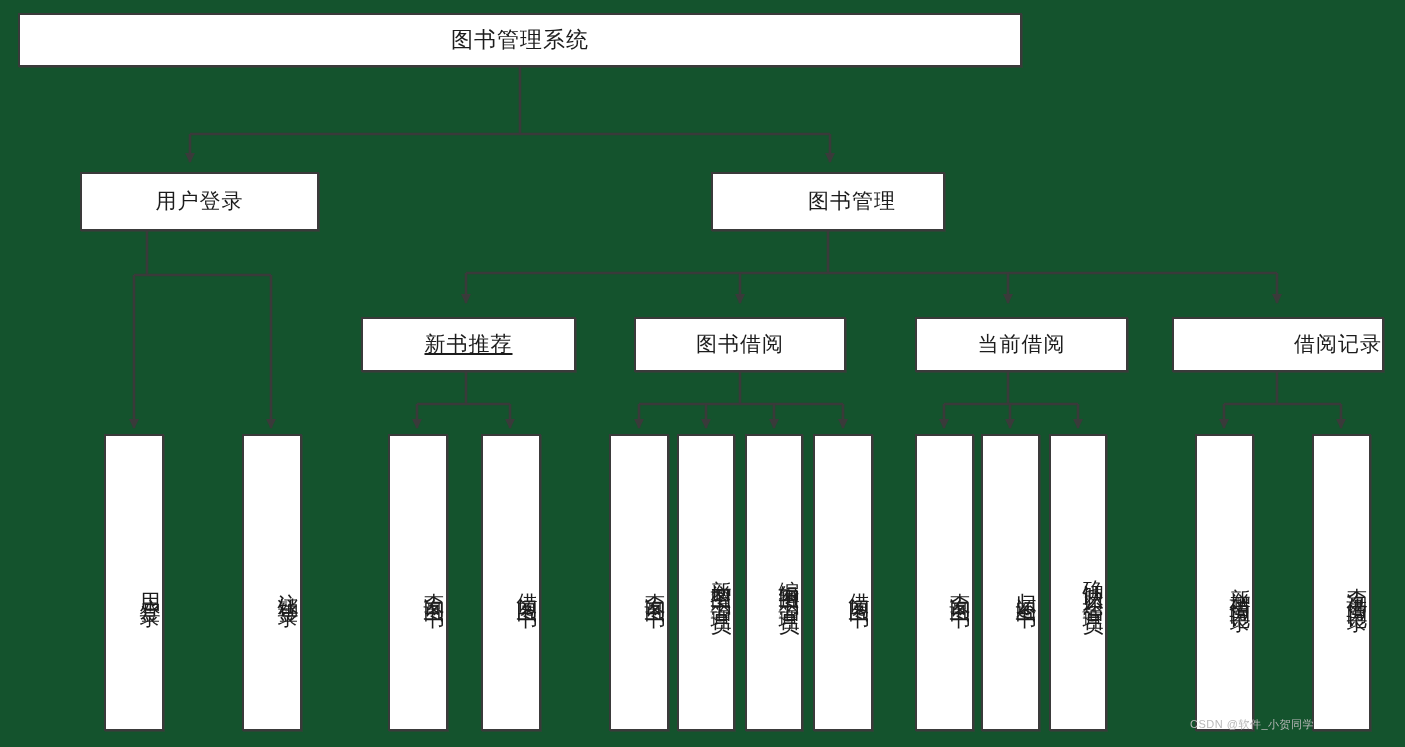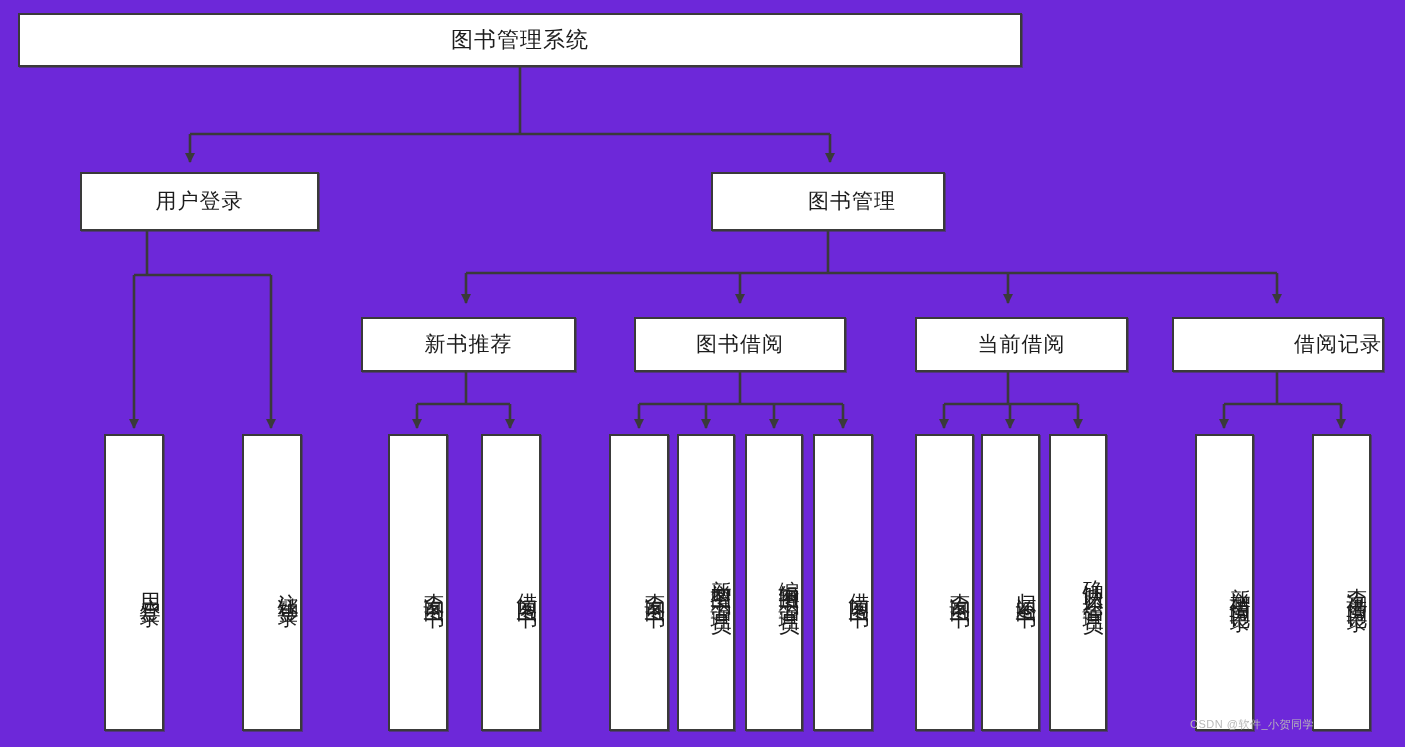--- a/index.html
+++ b/index.html
@@ -8,21 +8,21 @@
     padding: 0;
     background: #ffffff;
   }
   body {
     font-family: "Liberation Sans", "DejaVu Sans", sans-serif;
   }
   #canvas {
     position: relative;
     width: 1405px;
     height: 747px;
-    background: #6d28d9;
+    background: #14532d;
     overflow: hidden;
   }
   #edges {
     position: absolute;
     left: 0;
     top: 0;
     width: 1405px;
     height: 747px;
     pointer-events: none;
   }
@@ -130,21 +130,21 @@
   </div>
 
   <div class="node horiz" style="left:80px; top:172px; width:239px; height:59px;">
     <span>用户登录</span>
   </div>
 
   <div class="node horiz" style="left:711px; top:172px; width:234px; height:59px;padding-left:48px;">
     <span>图书管理</span>
   </div>
 
-  <div class="node horiz" style="left:361px; top:317px; width:215px; height:55px;">
+  <div class="node horiz" style="left:361px; top:317px; width:215px; height:55px;text-decoration:underline;">
     <span>新书推荐</span>
   </div>
 
   <div class="node horiz" style="left:634px; top:317px; width:212px; height:55px;">
     <span>图书借阅</span>
   </div>
 
   <div class="node horiz" style="left:915px; top:317px; width:213px; height:55px;text-align:right;">
     <span>当前借阅</span>
   </div>

